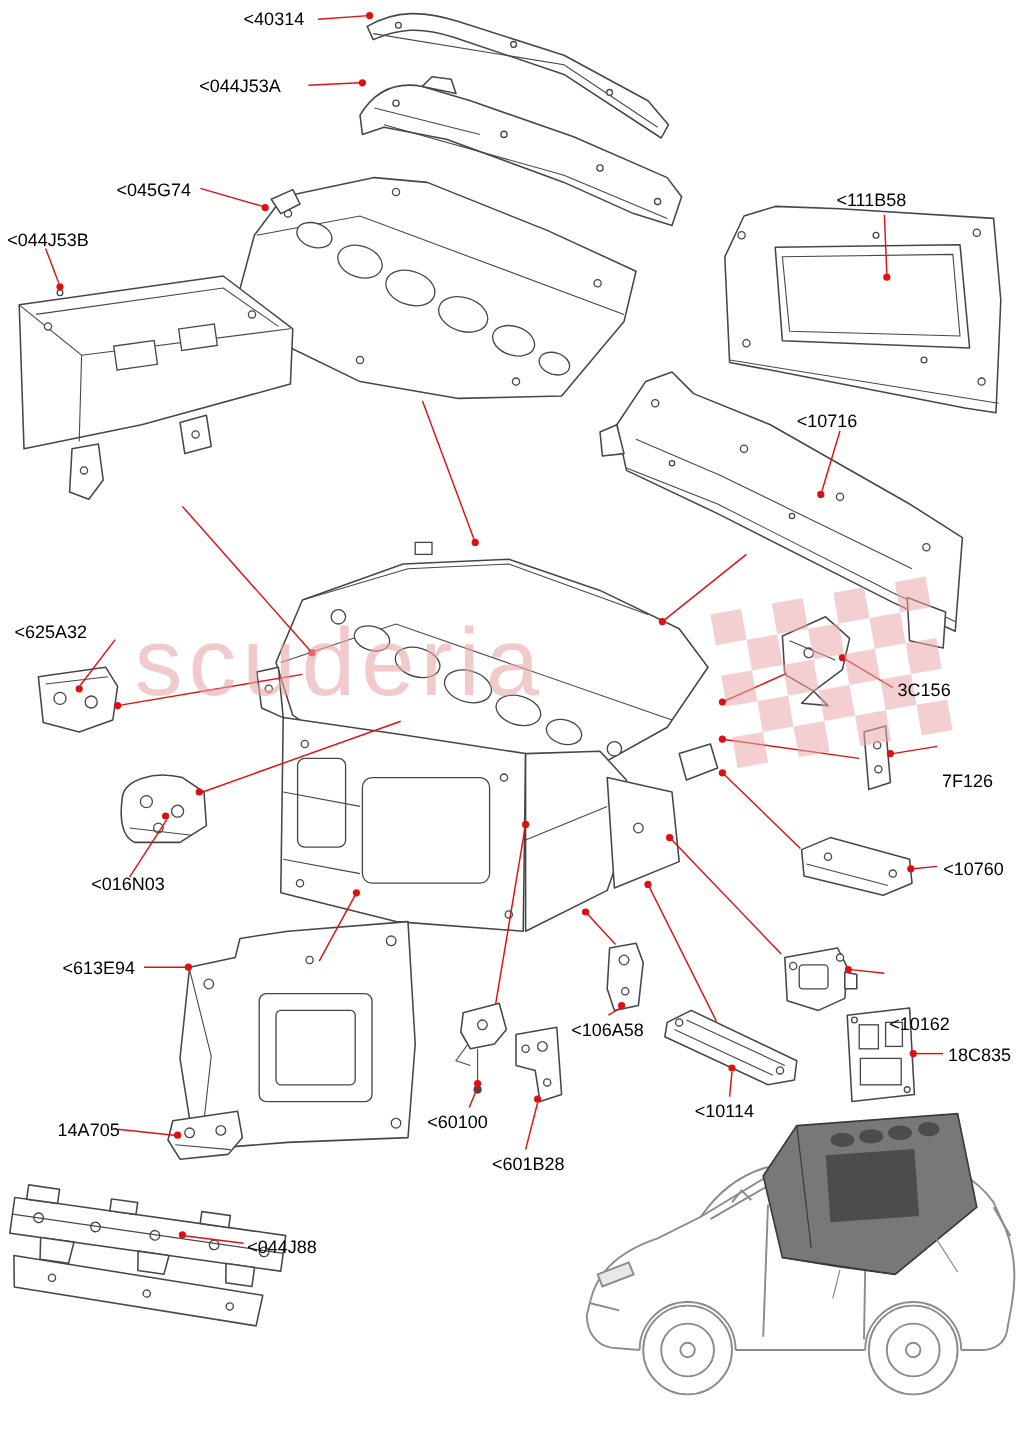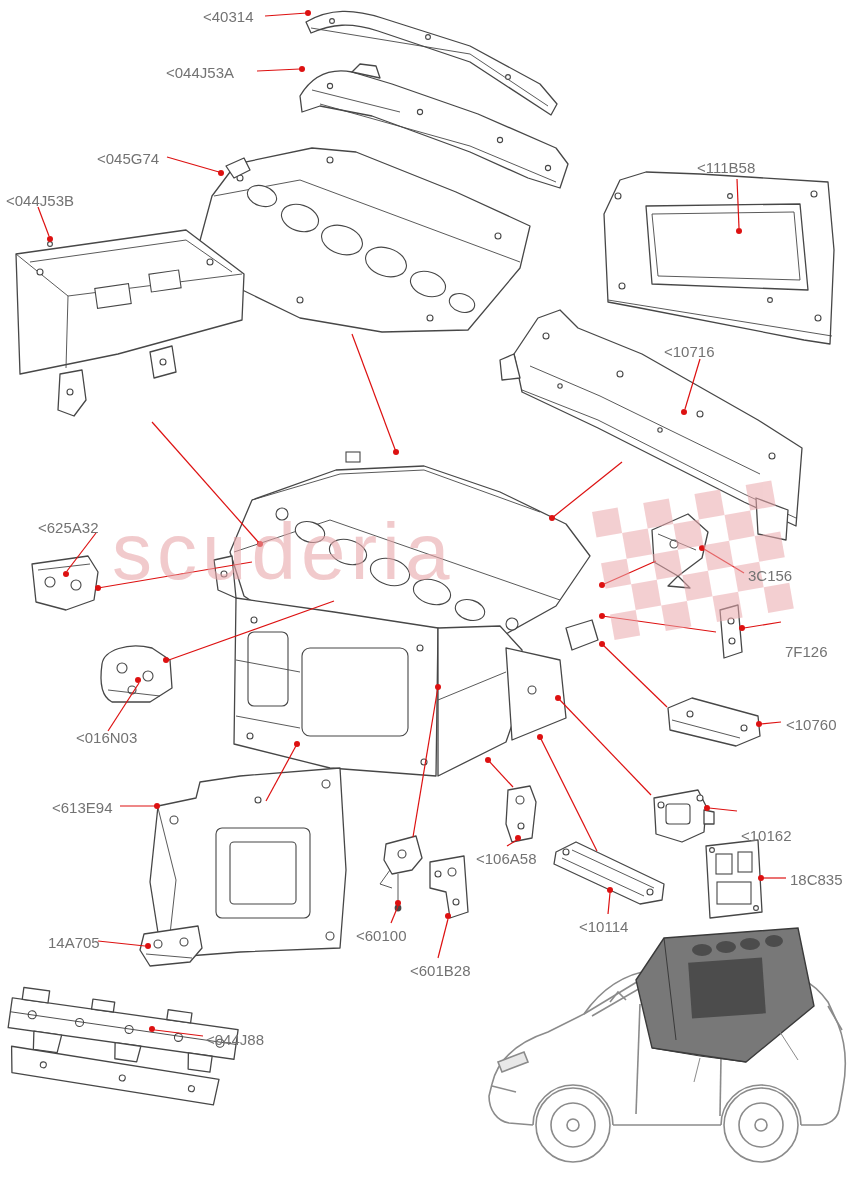--- a/index.html
+++ b/index.html
@@ -6,21 +6,21 @@
   *{margin:0;padding:0;box-sizing:border-box}
   html,body{width:858px;height:1200px}
   body{background:#ffffff;position:relative;font-family:"Liberation Sans",sans-serif;overflow:hidden}
   .canvas{position:absolute;left:0;top:0;width:858px;height:1200px;background:#fff}
   svg.art{position:absolute;left:0;top:0}
   .p{fill:#ffffff;stroke:#474747;stroke-width:1.3;stroke-linejoin:round}
   .ln{fill:none;stroke:#474747;stroke-width:0.9}
   .hole{fill:#ffffff;stroke:#474747;stroke-width:1.1}
   .rdot{fill:#dd1111;stroke:none}
   .rl{stroke:#dd1111;stroke-width:1.2}
-  .lbl{position:absolute;color:#737373;font-size:15px;line-height:16px;white-space:nowrap;cursor:pointer}
+  .lbl{position:absolute;color:#000000;font-size:15px;line-height:16px;white-space:nowrap;cursor:pointer}
   .wm{position:absolute;pointer-events:none;user-select:none}
   .wm1{left:112px;top:506px;font-size:80px;font-weight:400;letter-spacing:5px;color:rgba(231,166,170,0.60)}
   .wm2{left:216px;top:622px;font-size:24px;font-weight:400;letter-spacing:16px;color:rgba(231,166,170,0.55)}
 </style>
 </head>
 <body>
 
 <div class="canvas">
 
 <svg class="art" width="858" height="1200" viewBox="0 0 858 1200" xmlns="http://www.w3.org/2000/svg">
@@ -382,27 +382,27 @@
 </svg>
 
   <div class="wm wm1">scuderia</div>
 
   <div class="lbl" style="left:203px;top:9px">&lt;40314</div>
   <div class="lbl" style="left:166px;top:65px">&lt;044J53A</div>
   <div class="lbl" style="left:97px;top:151px">&lt;045G74</div>
   <div class="lbl" style="left:697px;top:160px">&lt;111B58</div>
   <div class="lbl" style="left:6px;top:193px">&lt;044J53B</div>
   <div class="lbl" style="left:664px;top:344px">&lt;10716</div>
-  <div class="lbl" style="left:38px;top:520px">&lt;625A32</div>
+  <div class="lbl" style="left:12px;top:520px">&lt;625A32</div>
   <div class="lbl" style="left:748px;top:568px">3C156</div>
   <div class="lbl" style="left:785px;top:644px">7F126</div>
   <div class="lbl" style="left:76px;top:730px">&lt;016N03</div>
   <div class="lbl" style="left:786px;top:717px">&lt;10760</div>
   <div class="lbl" style="left:52px;top:800px">&lt;613E94</div>
-  <div class="lbl" style="left:741px;top:828px">&lt;10162</div>
+  <div class="lbl" style="left:741px;top:846px">&lt;10162</div>
   <div class="lbl" style="left:476px;top:851px">&lt;106A58</div>
   <div class="lbl" style="left:790px;top:872px">18C835</div>
   <div class="lbl" style="left:48px;top:935px">14A705</div>
   <div class="lbl" style="left:356px;top:928px">&lt;60100</div>
   <div class="lbl" style="left:579px;top:919px">&lt;10114</div>
   <div class="lbl" style="left:410px;top:963px">&lt;601B28</div>
   <div class="lbl" style="left:206px;top:1032px">&lt;044J88</div>
 </div>
 
 </body></html>

